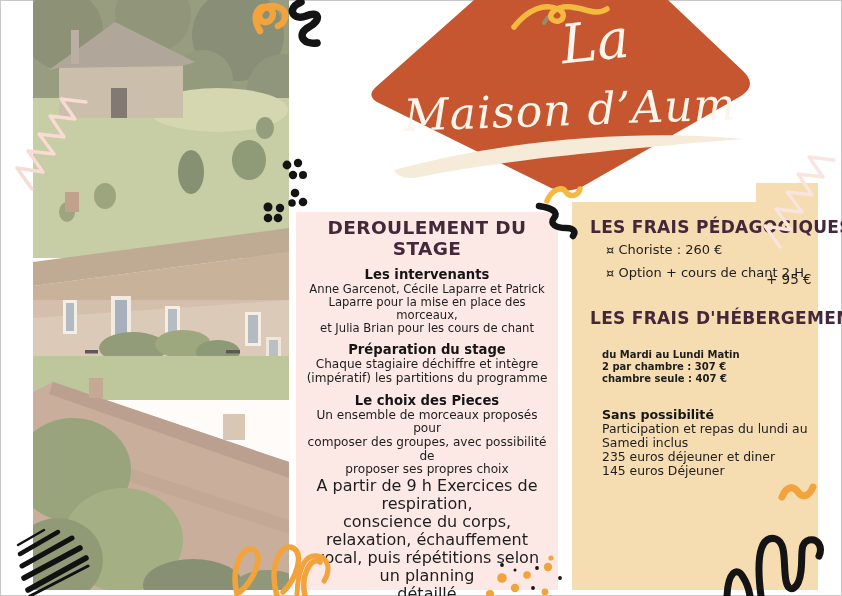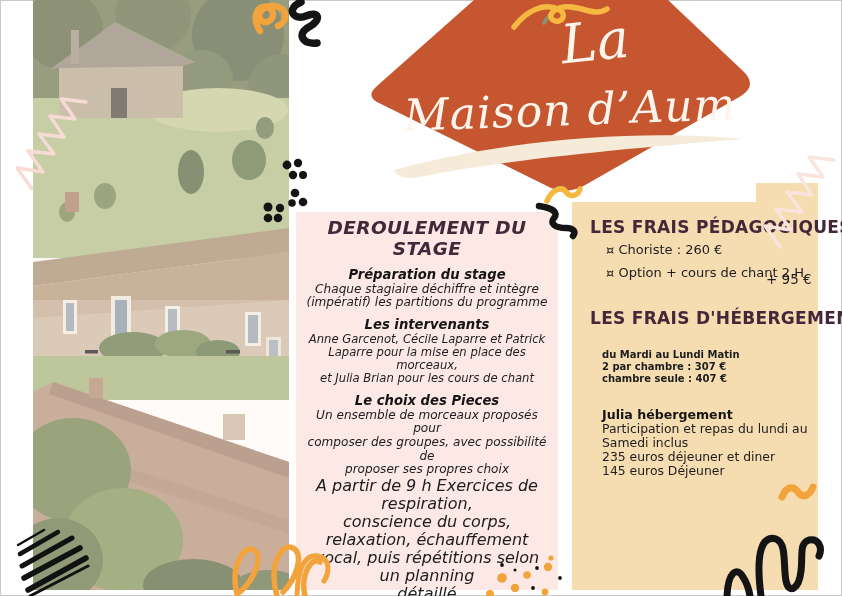--- a/index.html
+++ b/index.html
@@ -12,21 +12,21 @@
   .diamond-svg{position:absolute;left:0;top:0;z-index:2;pointer-events:none;}
   .logo-la{position:absolute;left:520px;top:10px;width:150px;text-align:center;z-index:3;
            font:italic 54px "DejaVu Serif","Liberation Serif",serif;color:var(--logo-text,#FDF5EC);
            transform:rotate(-6deg);}
   .logo-maison{position:absolute;left:382px;top:84px;width:376px;text-align:center;z-index:3;
            font:italic 44px "DejaVu Serif","Liberation Serif",serif;color:var(--logo-text,#FDF5EC);
            transform:rotate(-2deg);letter-spacing:1px;white-space:nowrap;}
   
   .panel-stage{position:absolute;left:296px;top:212px;width:262px;height:378px;z-index:2;
            background:var(--panel-pink,#FCE8E4);box-sizing:border-box;padding:5px 9px 0 9px;
-           text-align:center;font-style:italic;}
+           text-align:center;}
   .panel-stage h2{margin:0;font-size:18.5px;line-height:1.15;font-weight:800;
            color:var(--heading,#45273A);letter-spacing:.4px;}
   .sec h3{margin:7px 0 1px 0;font-size:13.2px;line-height:1.15;font-weight:bold;color:#151515;}
   .sec p{margin:0;font-size:12.1px;line-height:1.13;white-space:pre-line;color:#1d1d1d;}
   .sec p.sm{font-size:16px;}
   .sec p.xs{font-size:10.6px;}
   .sec p.md{font-size:11.6px;}
   .opt .light{font-weight:600;font-size:10px;}
   .opt .big{font-weight:800;font-size:14px;}
   
@@ -119,29 +119,29 @@
     <path d="M474,0 L377,86 Q364,97 381,104 L545,185 Q566,197 587,184 L741,96 Q758,85 743,71 L668,0 Z" fill="#C5562F"></path>
     <path d="M394,170 C520,136 650,130 744,139 C642,147 500,160 420,177 C406,180 396,176 394,170 Z" fill="#F6EAD8"></path>
   </svg>
   <div class="logo-la">La</div>
   <div class="logo-maison">Maison d’Aum</div>
 
   <div class="panel-stage">
     <h2>DEROULEMENT DU STAGE</h2>
 
     <div class="sec">
-      <h3>Préparation du stage</h3>
-      <p>Chaque stagiaire déchiffre et intègre
-(impératif) les partitions du programme</p>
-    </div>
-    <div class="sec">
       <h3>Les intervenants</h3>
       <p class="md">Anne Garcenot, Cécile Laparre et Patrick
 Laparre pour la mise en place des morceaux,
 et Julia Brian pour les cours de chant</p>
+    </div>
+    <div class="sec">
+      <h3>Préparation du stage</h3>
+      <p>Chaque stagiaire déchiffre et intègre
+(impératif) les partitions du programme</p>
     </div>
     <div class="sec">
       <h3>Le choix des Pieces</h3>
       <p>Un ensemble de morceaux proposés pour
 composer des groupes, avec possibilité de
 proposer ses propres choix</p>
     </div>
     <div class="sec">
       <p class="sm">A partir de 9 h Exercices de respiration,
 conscience du corps, relaxation, échauffement
@@ -159,21 +159,21 @@
   <div class="panel-fees">
     <h2>LES FRAIS PÉDAGOGIQUES</h2>
     <div class="fee-item">¤ Choriste : 260 €</div>
     <div class="fee-item">¤ Option + cours de chant 2 H</div>
     <div class="fee-extra">+ 95 €</div>
 
     <h2 class="h2-lodging">LES FRAIS D'HÉBERGEMENT</h2>
     <div class="pension-body">du Mardi  au Lundi Matin
 2 par chambre : 307  €
 chambre seule : 407 €</div>
-    <div class="sans-title">Julia hébergement</div>
+    <div class="sans-title">Sans possibilité</div>
     <div class="sans-body">Participation et repas du lundi au
 Samedi inclus
 235 euros déjeuner et diner
 145 euros Déjeuner</div>
   </div>
 
   <svg class="deco" width="842" height="596" viewBox="0 0 842 596" aria-hidden="true">
     <defs>
       <path id="zz" d="M86,102 L61,99 L75,119 L50,116 L64,137 L39,134 L54,154 L28,151 L43,172 L17,168 L32,189" fill="none" stroke-width="3.4" stroke-linejoin="round" stroke-linecap="round"></path>
     </defs>

